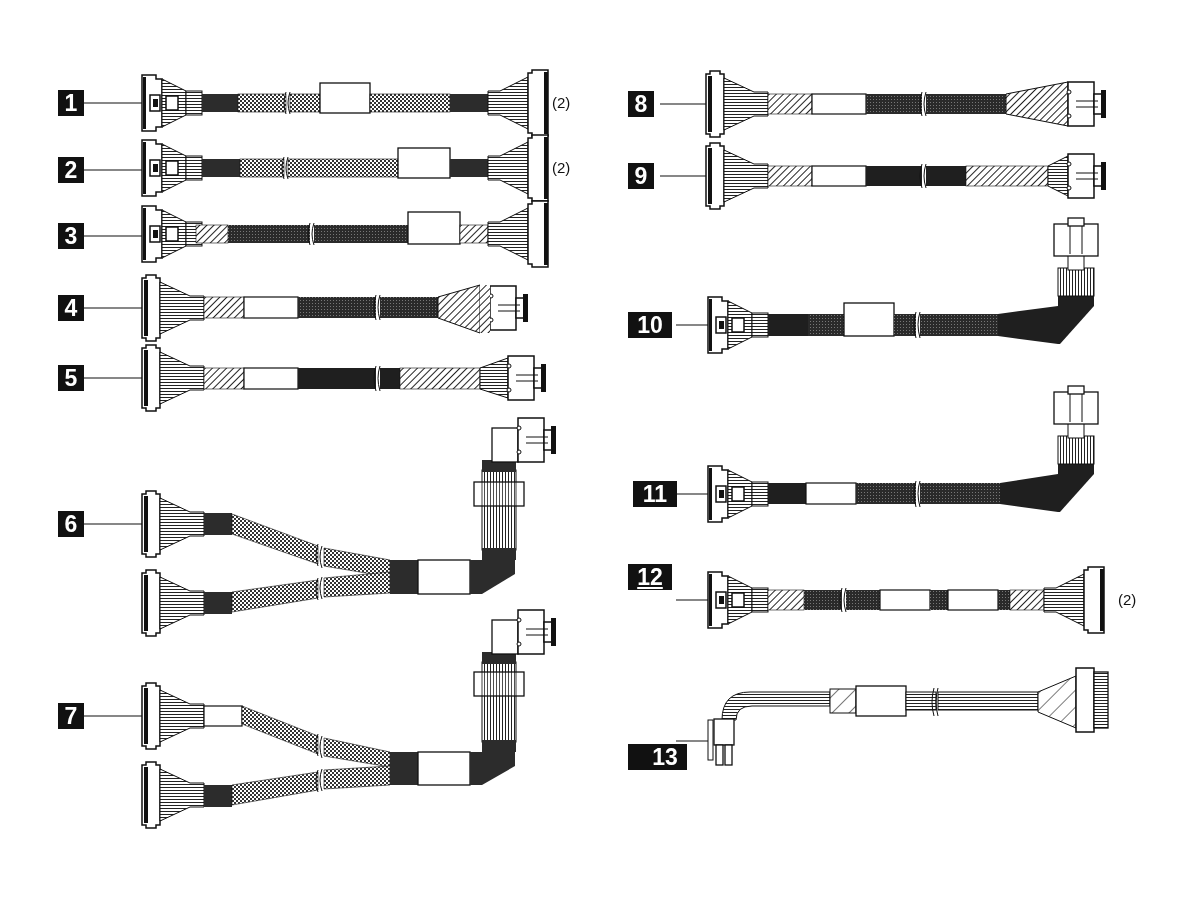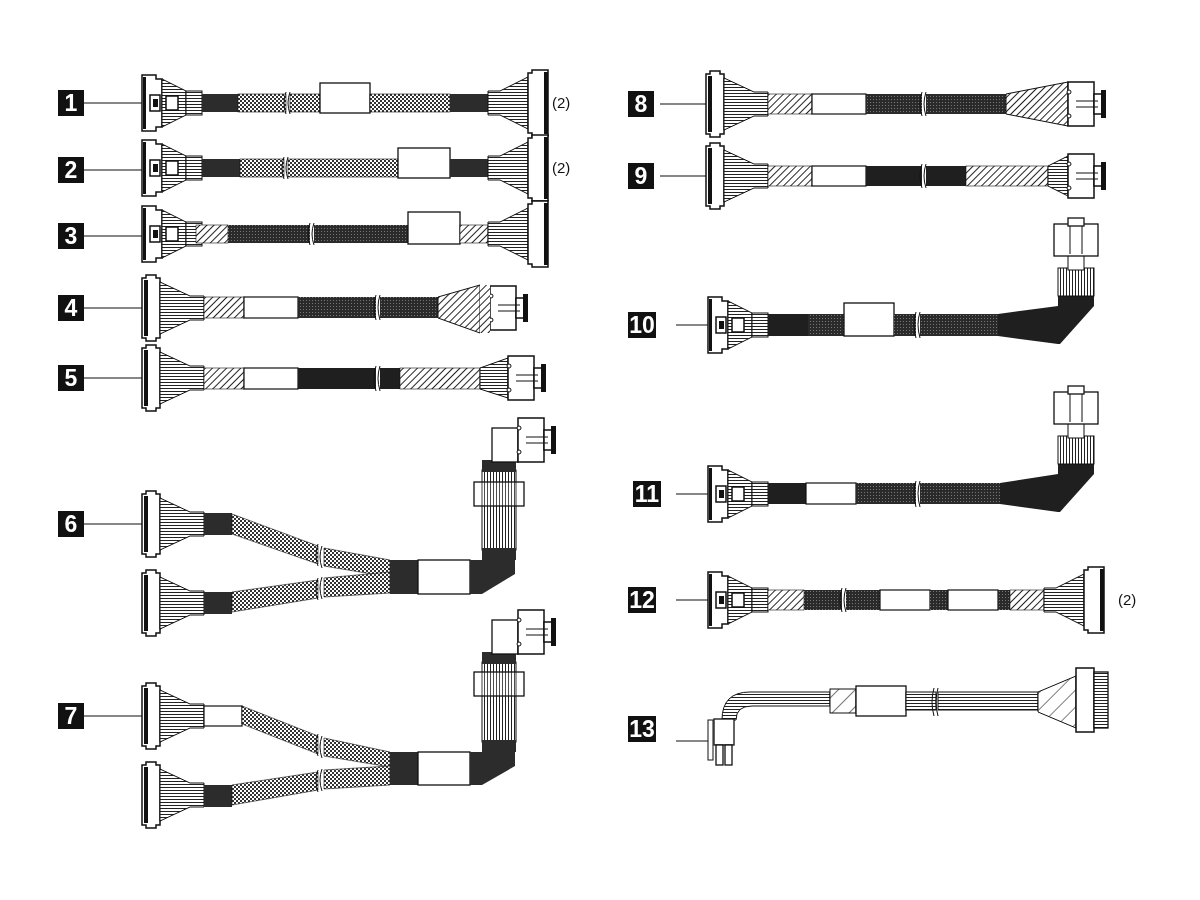--- a/index.html
+++ b/index.html
@@ -2,21 +2,21 @@
 <html><head>
 <meta charset="utf-8">
 <style>
   html, body { margin:0; padding:0; background:#ffffff; }
   body { width:1200px; height:900px; position:relative; overflow:hidden; font-family:"Liberation Sans", sans-serif; }
   .label {
     position:absolute; width:26px; height:26px; background:#111; color:#fff;
     font-family:"Liberation Sans", sans-serif; font-weight:bold; font-size:23px; line-height:27px;
     text-align:center;
   }
-  .label.wide { width:28px; }
+  .label.wide { width:44px; }
   .qty { position:absolute; font-size:15px; color:#111; font-family:"Liberation Sans", sans-serif; }
   svg#diagram { position:absolute; left:0; top:0; }
 </style>
 </head>
 <body>
 
 <svg id="diagram" width="1200" height="900" viewBox="0 0 1200 900" xmlns="http://www.w3.org/2000/svg">
   <defs>
     <pattern id="checker" width="4" height="4" patternUnits="userSpaceOnUse">
       <rect width="4" height="4" fill="#fff"></rect>
@@ -287,18 +287,18 @@
 <div class="label" style="left:58px;top:157px;">2</div>
 <div class="label" style="left:58px;top:223px;">3</div>
 <div class="label" style="left:58px;top:295px;">4</div>
 <div class="label" style="left:58px;top:365px;">5</div>
 <div class="label" style="left:58px;top:511px;">6</div>
 <div class="label" style="left:58px;top:703px;">7</div>
 <div class="label" style="left:628px;top:91px;">8</div>
 <div class="label" style="left:628px;top:163px;">9</div>
 <div class="label wide" style="left:628px;top:312px;">10</div>
 <div class="label wide" style="left:633px;top:481px;">11</div>
-<div class="label wide" style="left:628px;top:587px;">12</div>
-<div class="label wide" style="left:628px;top:716px;">13</div>
+<div class="label wide" style="left:628px;top:564px;text-decoration:underline;">12</div>
+<div class="label wide" style="left:628px;top:744px;padding-left:15px;">13</div>
 
 <div class="qty" style="left:552px;top:94px;">(2)</div>
 <div class="qty" style="left:552px;top:159px;">(2)</div>
 <div class="qty" style="left:1118px;top:591px;">(2)</div>
 
 </body></html>

